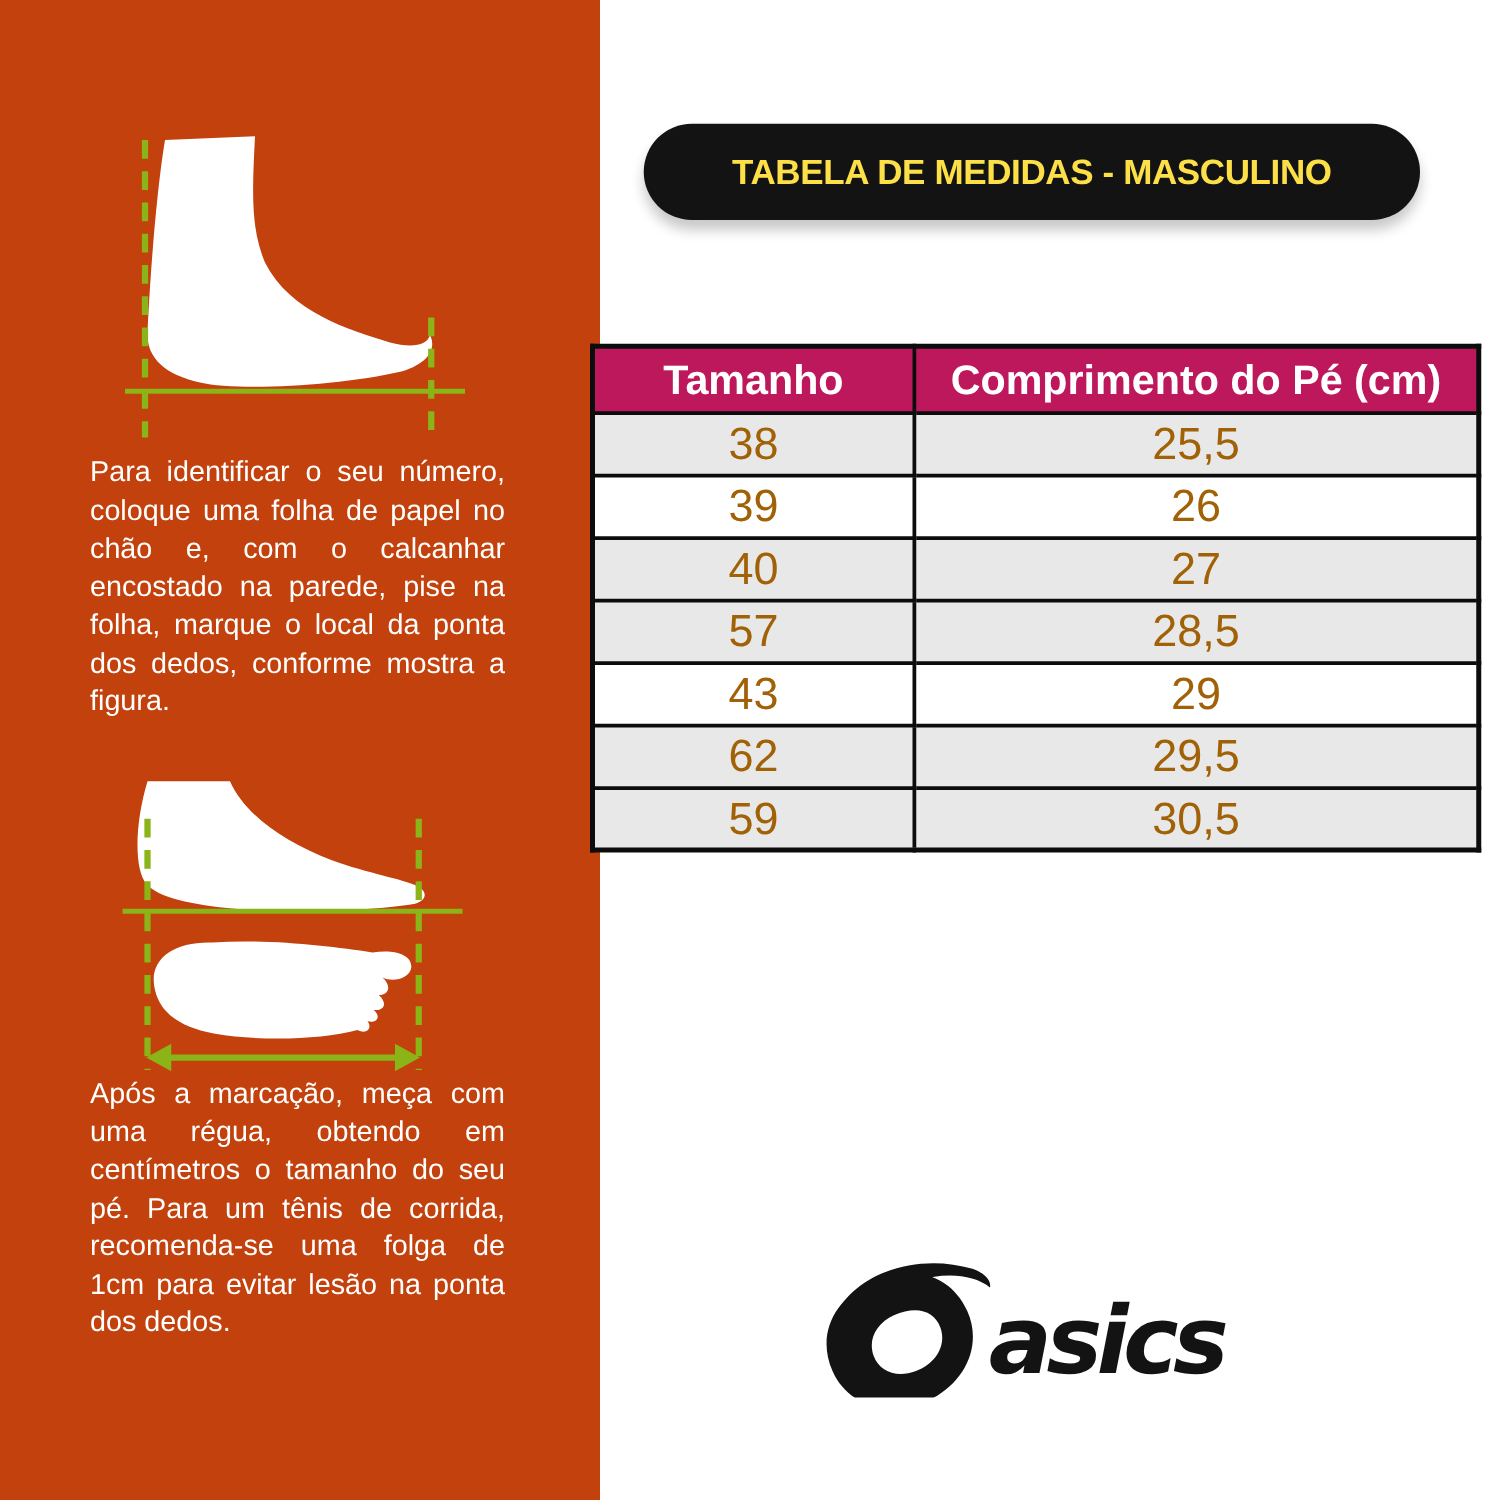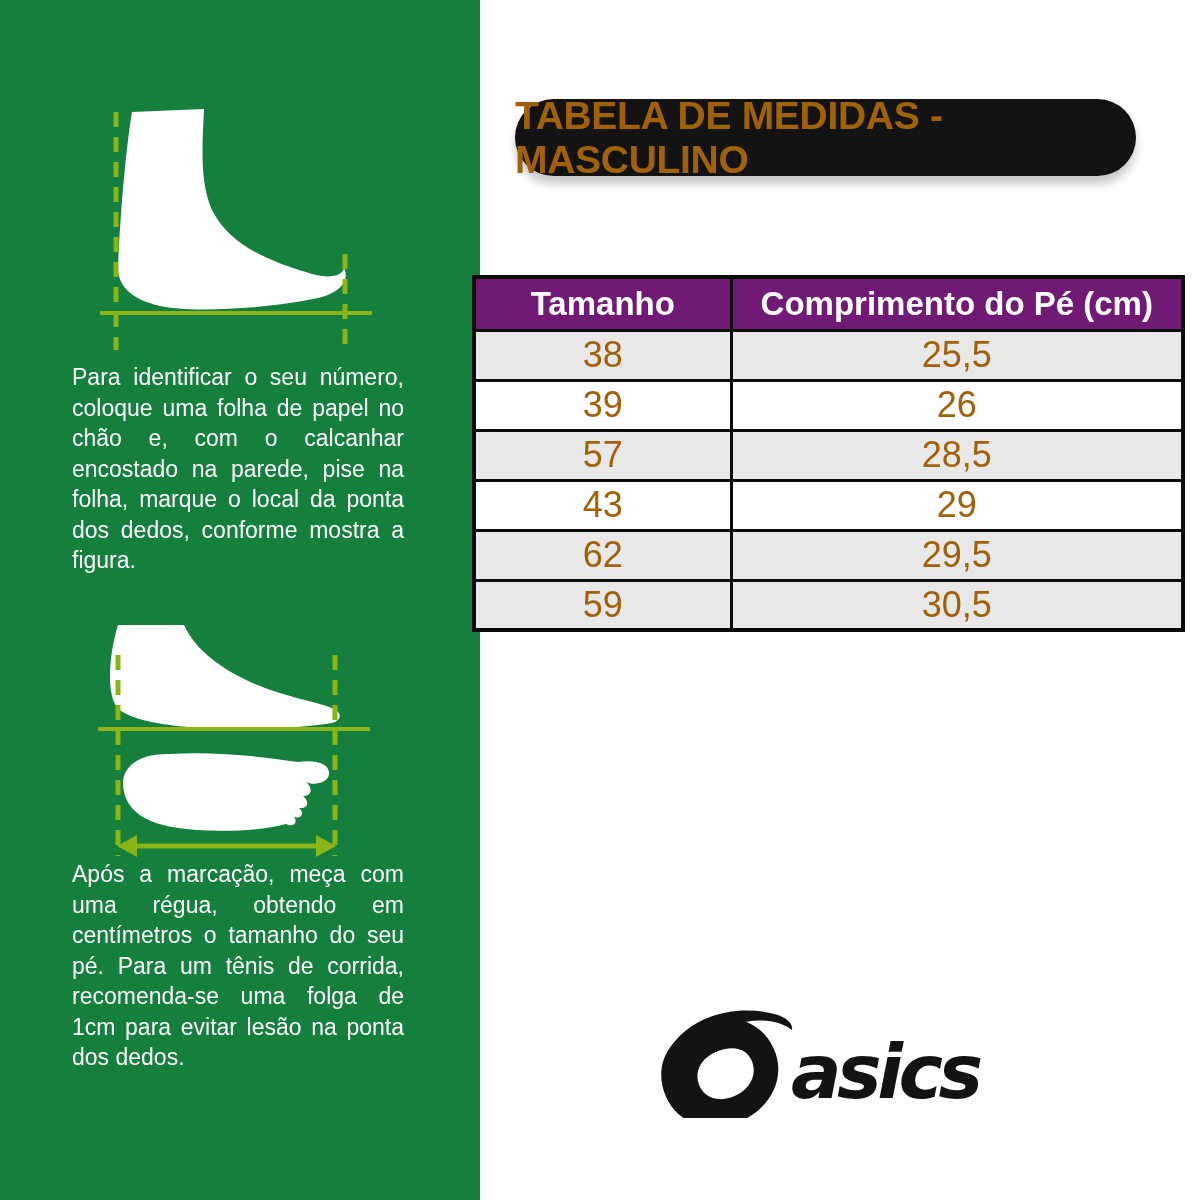--- a/index.html
+++ b/index.html
@@ -3,52 +3,52 @@
 <meta charset="utf-8">
 <style>
   * { box-sizing: border-box; }
   html,body { margin:0; padding:0; }
   body {
     width:1200px; height:1200px; position:relative; overflow:hidden;
     background:#ffffff; font-family:"Liberation Sans", sans-serif;
   }
   .left-panel {
     position:absolute; left:0; top:0; width:480px; height:1200px;
-    background:#15803d;
+    background:#c2410c;
   }
   .instruction {
     position:absolute; left:72px; width:332px; color:#ffffff;
     font-size:23px; line-height:30.5px; text-align:justify; text-justify:inter-word;
     margin:0;
   }
   .instruction.p1 { top:362px; }
   .instruction.p2 { top:859px; }
   .diagram { position:absolute; }
   .diagram.d1 { left:60px; top:82px; }
   .diagram.d2 { left:60px; top:610px; }
 
   .title-pill {
     position:absolute; left:515px; top:99px; width:621px; height:77px;
     background:#131313; border-radius:39px;
     display:flex; align-items:center; justify-content:center;
-    color:#a16207; font-weight:bold; font-size:39px; letter-spacing:-0.3px;
+    color:#fde047; font-weight:bold; font-size:28px; letter-spacing:-0.3px;
     box-shadow:0 8px 10px rgba(0,0,0,0.22);
   }
 
   table.size-table {
     position:absolute; left:472px; top:275px; width:709px;
     border-collapse:collapse; table-layout:fixed;
     border:4px solid #0c0c0c;
   }
   table.size-table th, table.size-table td {
     border:3px solid #0c0c0c; text-align:center; vertical-align:middle;
     padding:0;
   }
   table.size-table th {
-    background:#701a75; color:#ffffff; font-weight:bold; font-size:33px;
+    background:#be185d; color:#ffffff; font-weight:bold; font-size:33px;
     height:53px;
   }
   table.size-table td {
     font-size:36px; color:#a16207; height:50px; background:#ffffff;
   }
   table.size-table tr.alt td { background:#e8e8e8; }
 
   .brand-logo { position:absolute; left:660px; top:998px; }
 </style>
 </head>
@@ -120,20 +120,24 @@
   <tbody>
     <tr class="alt">
       <td>38</td>
       <td>25,5</td>
     </tr>
     <tr>
       <td>39</td>
       <td>26</td>
     </tr>
     <tr class="alt">
+      <td>40</td>
+      <td>27</td>
+    </tr>
+    <tr class="alt">
       <td>57</td>
       <td>28,5</td>
     </tr>
     <tr>
       <td>43</td>
       <td>29</td>
     </tr>
     <tr class="alt">
       <td>62</td>
       <td>29,5</td>

